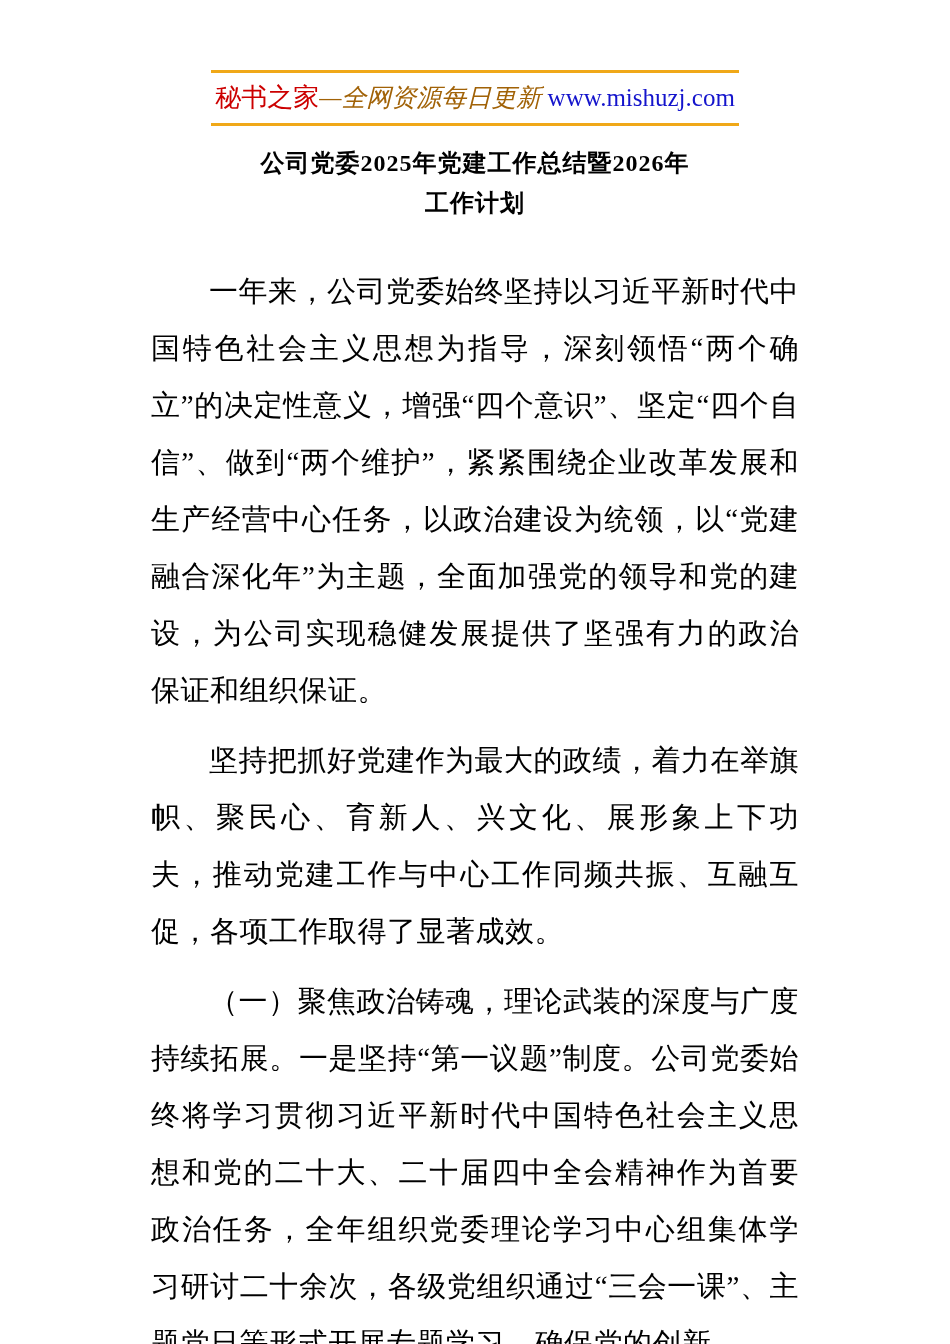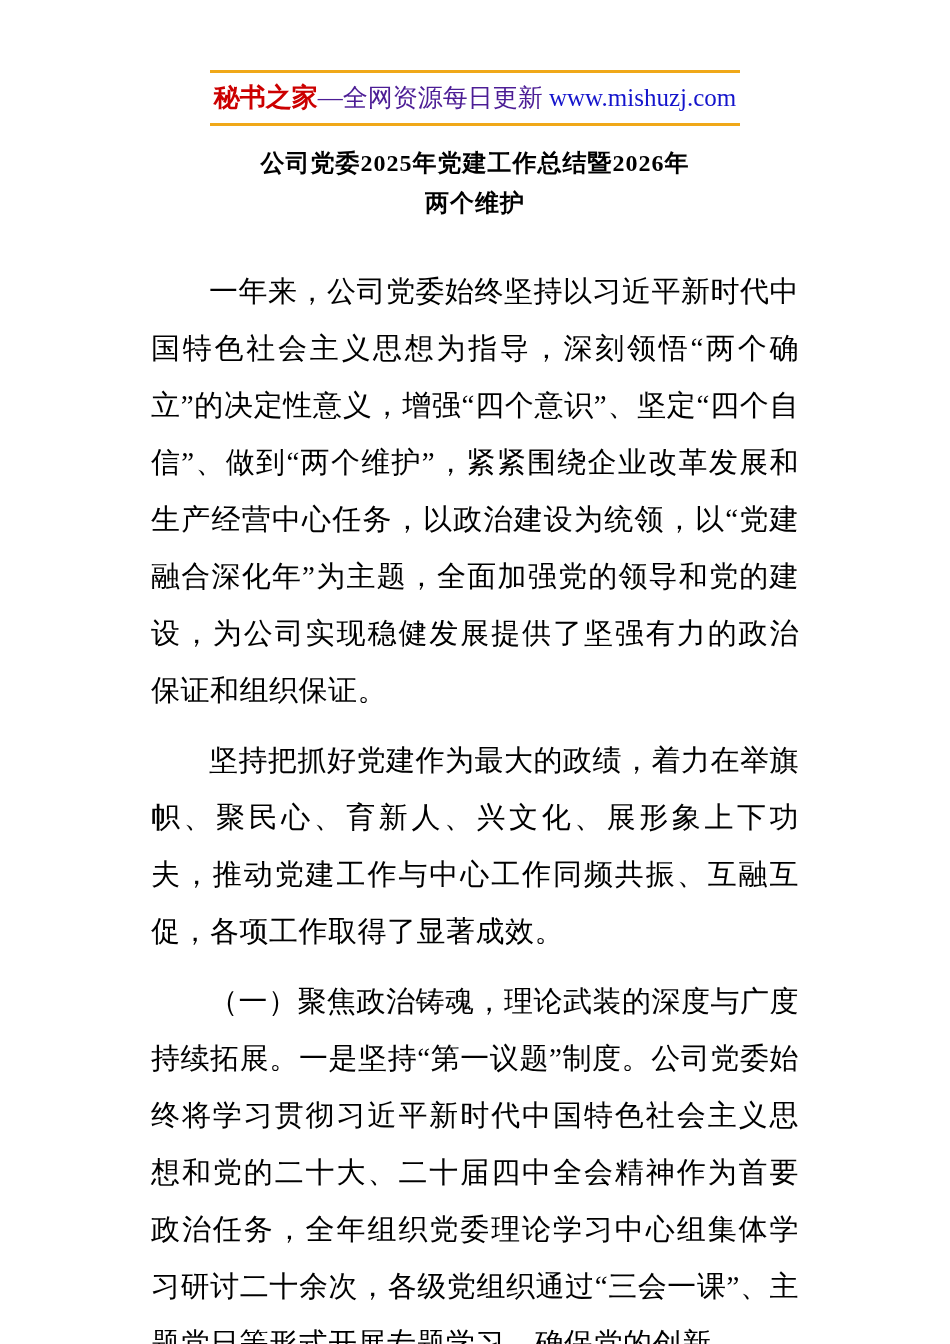--- a/index.html
+++ b/index.html
@@ -28,26 +28,27 @@
     display: inline-block;
     border-top: 3px solid #f0a818;
     border-bottom: 3px solid #f0a818;
     padding: 9px 4px 10px 4px;
     font-size: 25px;
     line-height: 1.2;
     white-space: nowrap;
   }
   .site-name {
     color: #cc0000;
-    font-weight: bold;
+    font-weight: normal;
     font-size: 26px;
   }
   .site-tagline {
-    color: #4c1d95;
+    color: #a16207;
     font-size: 25px;
+    font-style: italic;
   }
   .site-url {
     color: #1414cc;
     font-size: 25px;
     cursor: pointer;
   }
   
   .doc-title {
     margin: 18px 0 40px 0;
     text-align: center;
@@ -75,21 +76,21 @@
 <div class="page">
 
   <div class="site-header">
     <span class="header-box">
       <span class="site-name">秘书之家</span><span class="site-tagline">—全网资源每日更新 </span><span class="site-url">www.mishuzj.com</span>
     </span>
   </div>
 
   <h1 class="doc-title">
     <span>公司党委2025年党建工作总结暨2026年</span><br>
-    <span>两个维护</span>
+    <span>工作计划</span>
   </h1>
 
   <div class="doc-body">
     <p class="para">一年来，公司党委始终坚持以习近平新时代中国特色社会主义思想为指导，深刻领悟“两个确立”的决定性意义，增强“四个意识”、坚定“四个自信”、做到“两个维护”，紧紧围绕企业改革发展和生产经营中心任务，以政治建设为统领，以“党建融合深化年”为主题，全面加强党的领导和党的建设，为公司实现稳健发展提供了坚强有力的政治保证和组织保证。</p>
     <p class="para">坚持把抓好党建作为最大的政绩，着力在举旗帜、聚民心、育新人、兴文化、展形象上下功夫，推动党建工作与中心工作同频共振、互融互促，各项工作取得了显著成效。</p>
     <p class="para">（一）聚焦政治铸魂，理论武装的深度与广度持续拓展。一是坚持“第一议题”制度。公司党委始终将学习贯彻习近平新时代中国特色社会主义思想和党的二十大、二十届四中全会精神作为首要政治任务，全年组织党委理论学习中心组集体学习研讨二十余次，各级党组织通过“三会一课”、主题党日等形式开展专题学习，确保党的创新</p>
   </div>
 
 </div>
 

